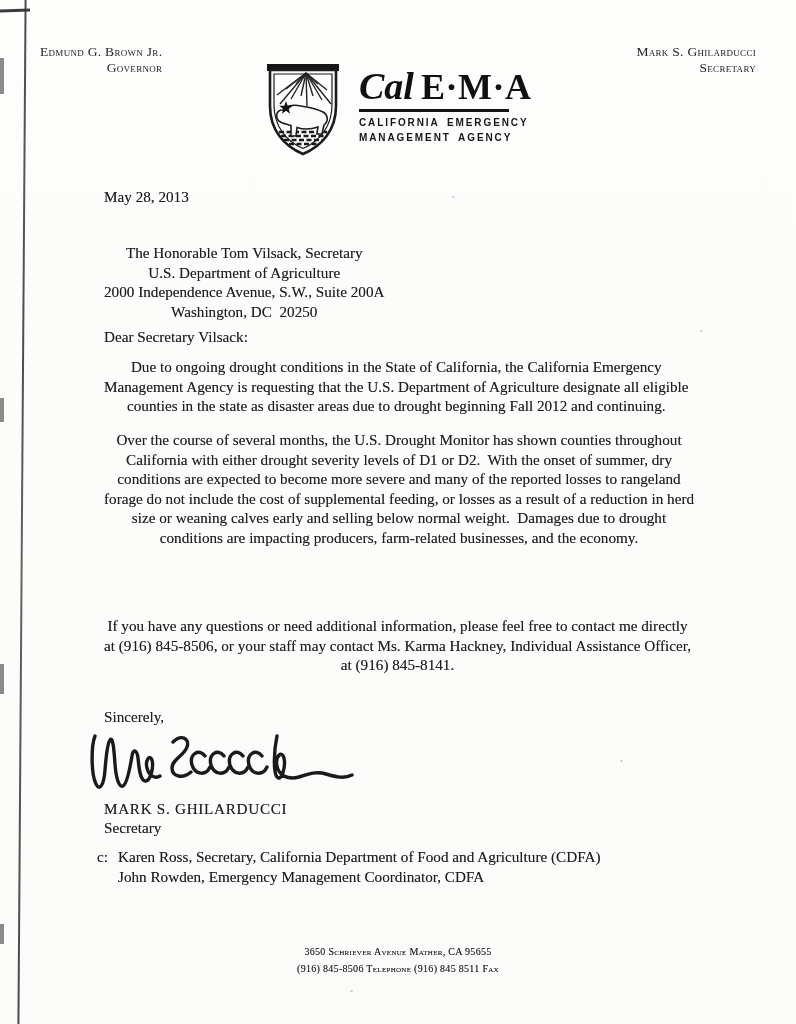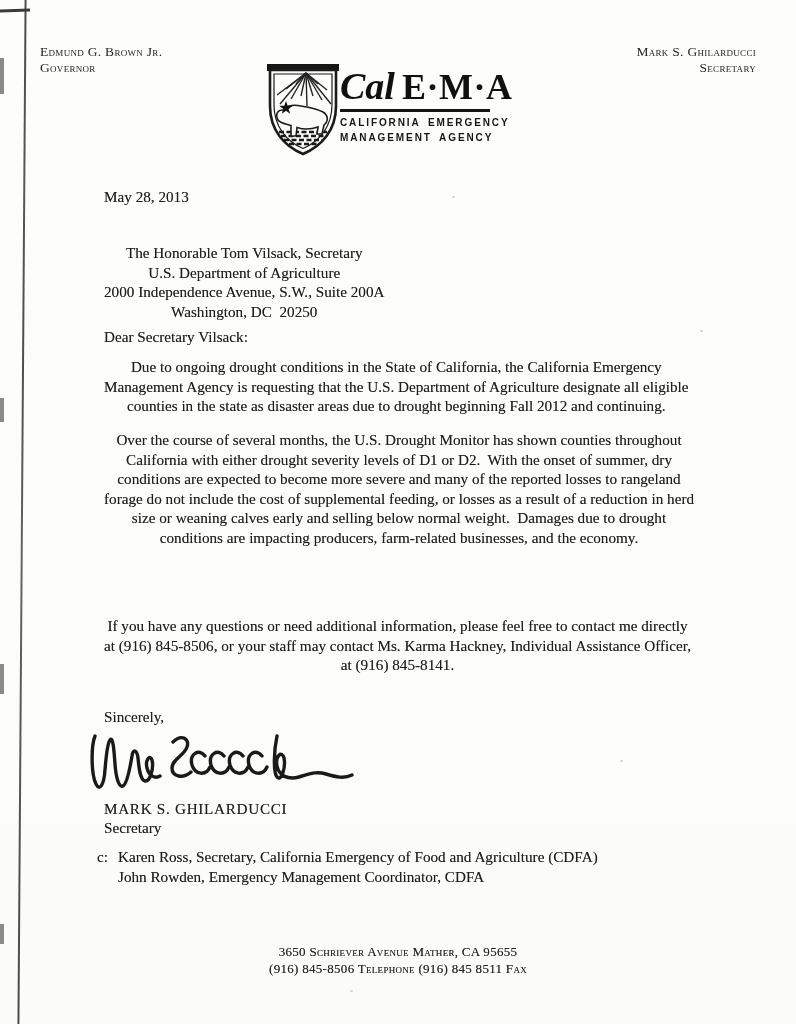--- a/index.html
+++ b/index.html
@@ -14,27 +14,27 @@
     position:absolute;left:21px;top:-4px;width:2px;height:1034px;
     background:linear-gradient(180deg,#2c2c2c 0%,#3a3a3a 18%,#2f2f2f 35%,#4a4a4a 55%,#383838 75%,#2b2b2b 100%);
     opacity:.85;transform:rotate(0.4deg);
   }
   .scantick{position:absolute;left:0;top:9px;width:30px;height:3px;background:#3b3b3b;transform:rotate(-2deg);}
   .edgemark{position:absolute;left:0;width:4px;background:#404040;opacity:.6;}
   .speck{position:absolute;width:3px;height:2px;background:#9a9a9a;opacity:.45;border-radius:50%;}
 
   
   .hdr{position:absolute;font-variant:small-caps;font-size:13.5px;line-height:15.5px;letter-spacing:.3px;color:#242424;}
-  .hdr-left{left:40px;top:44px;text-align:left;}
+  .hdr-left{left:40px;top:44px;text-align:right;}
   .hdr-right{right:40px;top:44px;text-align:right;}
 
   
   .logo{position:absolute;left:266px;top:62px;width:250px;height:95px;}
   .shield{position:absolute;left:0;top:2px;}
-  .logo-text{position:absolute;left:74px;top:2px;width:168px;}
+  .logo-text{position:absolute;left:93px;top:2px;width:168px;}
   .wordmark{white-space:nowrap;color:#101010;}
   .wordmark .cal{font-family:"Liberation Serif",serif;font-style:italic;font-weight:bold;font-size:38px;}
   .wordmark .ema{font-family:"Liberation Serif",serif;font-weight:bold;font-size:36px;margin-left:7px;letter-spacing:.5px;}
   .logo-rule{width:150px;height:3px;background:#141414;margin-top:1px;}
   .logo-sub{font-family:"Liberation Sans",sans-serif;font-weight:bold;font-size:10px;line-height:14.5px;letter-spacing:1.9px;word-spacing:3px;color:#161616;margin-top:4px;white-space:nowrap;}
   .logo-sub.l2{margin-top:0;}
 
   
   .blk{position:absolute;left:104px;font-size:15.2px;line-height:19.5px;white-space:pre;text-shadow:0 0 .4px rgba(20,20,20,.5);text-align:center;}
   .date{top:187px;}
@@ -44,21 +44,21 @@
   .p2{top:430px;}
   .p3{top:561px;}
   .p4{top:616px;}
   .closing{top:707px;}
   .ital{font-style:italic;}
   .signature{position:absolute;left:88px;top:726px;}
   .signer-name{top:799px;letter-spacing:.7px;}
   .signer-title{top:818px;}
   .cc{position:absolute;left:97px;top:847px;font-size:15.2px;line-height:19.5px;display:flex;text-shadow:0 0 .4px rgba(20,20,20,.5);}
   .cc-label{width:21px;}
-  .footer{position:absolute;left:0;right:0;top:944px;text-align:center;font-variant:small-caps;font-size:13px;line-height:16.5px;letter-spacing:.3px;color:#242424;text-shadow:0 0 .4px rgba(20,20,20,.5);}
+  .footer{position:absolute;left:0;right:0;top:944px;text-align:center;font-variant:small-caps;font-size:10px;line-height:16.5px;letter-spacing:.3px;color:#242424;text-shadow:0 0 .4px rgba(20,20,20,.5);}
 </style>
 </head>
 <body>
 
 <div class="page">
 
   <div class="scanline"></div>
   <div class="scantick"></div>
   <div class="edgemark" style="top:58px;height:36px;"></div>
   <div class="edgemark" style="top:398px;height:24px;"></div>
@@ -156,21 +156,21 @@
       <path d="M189,10 C186,24 185,46 189,51 C193,56 198,42 196,32 C194,24 187,30 189,40 C191,50 200,54 211,51 C222,48 228,45 238,48 C248,51 256,53 264,49"></path>
     </g>
   </svg>
 
   <div class="blk signer-name">MARK S. GHILARDUCCI</div>
   <div class="blk signer-title">Secretary</div>
 
   <div class="cc">
     <div class="cc-label">c:</div>
     <div class="cc-entries">
-      <div>Karen Ross, Secretary, California Emergency of Food and Agriculture (CDFA)</div>
+      <div>Karen Ross, Secretary, California Department of Food and Agriculture (CDFA)</div>
       <div>John Rowden, Emergency Management Coordinator, CDFA</div>
     </div>
   </div>
 
   <div class="footer">
     <div>3650 Schriever Avenue  Mather, CA 95655</div>
     <div>(916) 845-8506 Telephone (916) 845 8511 Fax</div>
   </div>
 
 </div>

